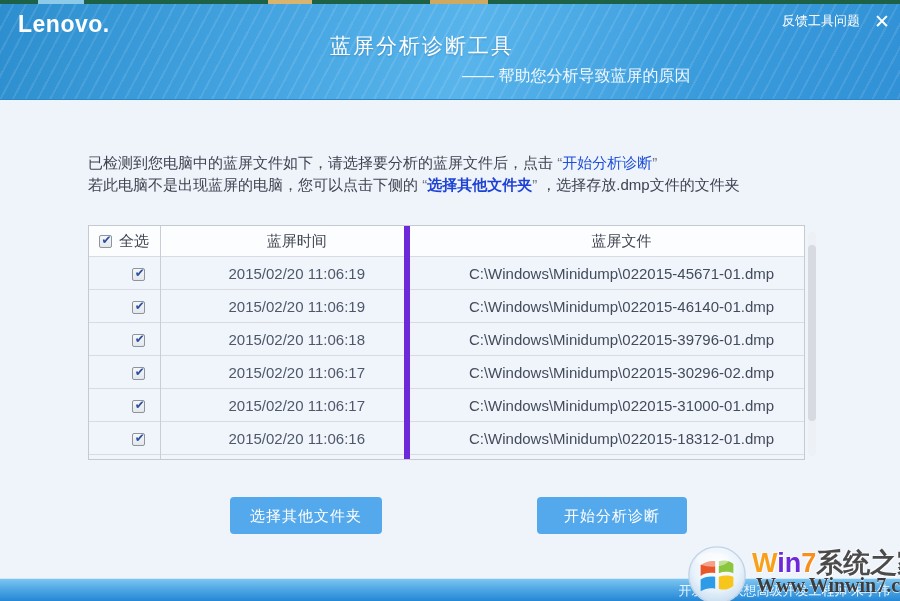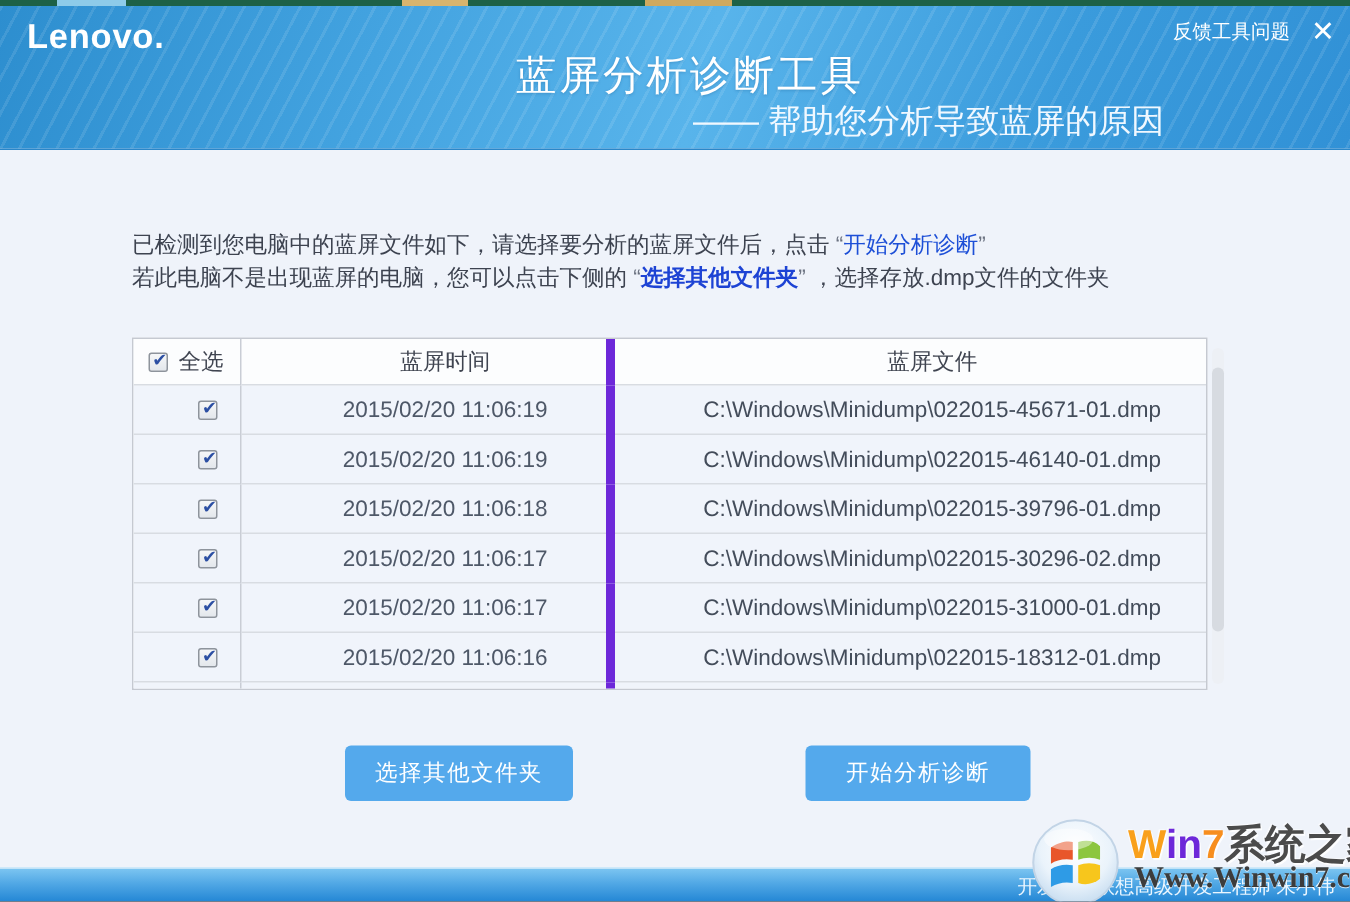--- a/index.html
+++ b/index.html
@@ -21,22 +21,22 @@
     background:linear-gradient(105deg,#2d8ecf 0%,#43a3e0 28%,#58b4eb 52%,#3a9bdc 78%,#3191d6 100%);
     border-bottom:1px solid #2a86c9;box-sizing:border-box;
   }
   .header::before{
     content:"";position:absolute;inset:0;
     background:repeating-linear-gradient(118deg,rgba(255,255,255,.10) 0 2px,rgba(255,255,255,0) 2px 11px);
   }
   .logo{position:absolute;left:18px;top:7px;color:#fff;font-size:23px;font-weight:bold;letter-spacing:.5px;}
   .feedback{position:absolute;right:40px;top:8px;color:#fff;font-size:13px;cursor:pointer;}
   .close-btn{position:absolute;right:10px;top:7px;color:#fff;font-size:19px;font-weight:bold;cursor:pointer;line-height:22px;}
-  .hd-title{position:absolute;left:344px;top:28px;color:#fff;font-size:27px;letter-spacing:2px;text-shadow:0 1px 2px rgba(0,60,110,.25);}
-  .hd-subtitle{position:absolute;left:462px;top:62px;color:#f0f8ff;font-size:22px;}
+  .hd-title{position:absolute;left:330px;top:28px;color:#fff;font-size:21px;letter-spacing:2px;text-shadow:0 1px 2px rgba(0,60,110,.25);}
+  .hd-subtitle{position:absolute;left:462px;top:62px;color:#f0f8ff;font-size:16px;}
 
   
   .para{position:absolute;left:88px;font-size:15px;color:#3d4350;white-space:nowrap;}
   .para1{top:154px;}
   .para2{top:176px;}
   .quote{color:#6b7280;}
   .link1{color:#1d4fd7;cursor:pointer;}
   .link2{color:#1d43d4;font-weight:bold;cursor:pointer;}
 
   

